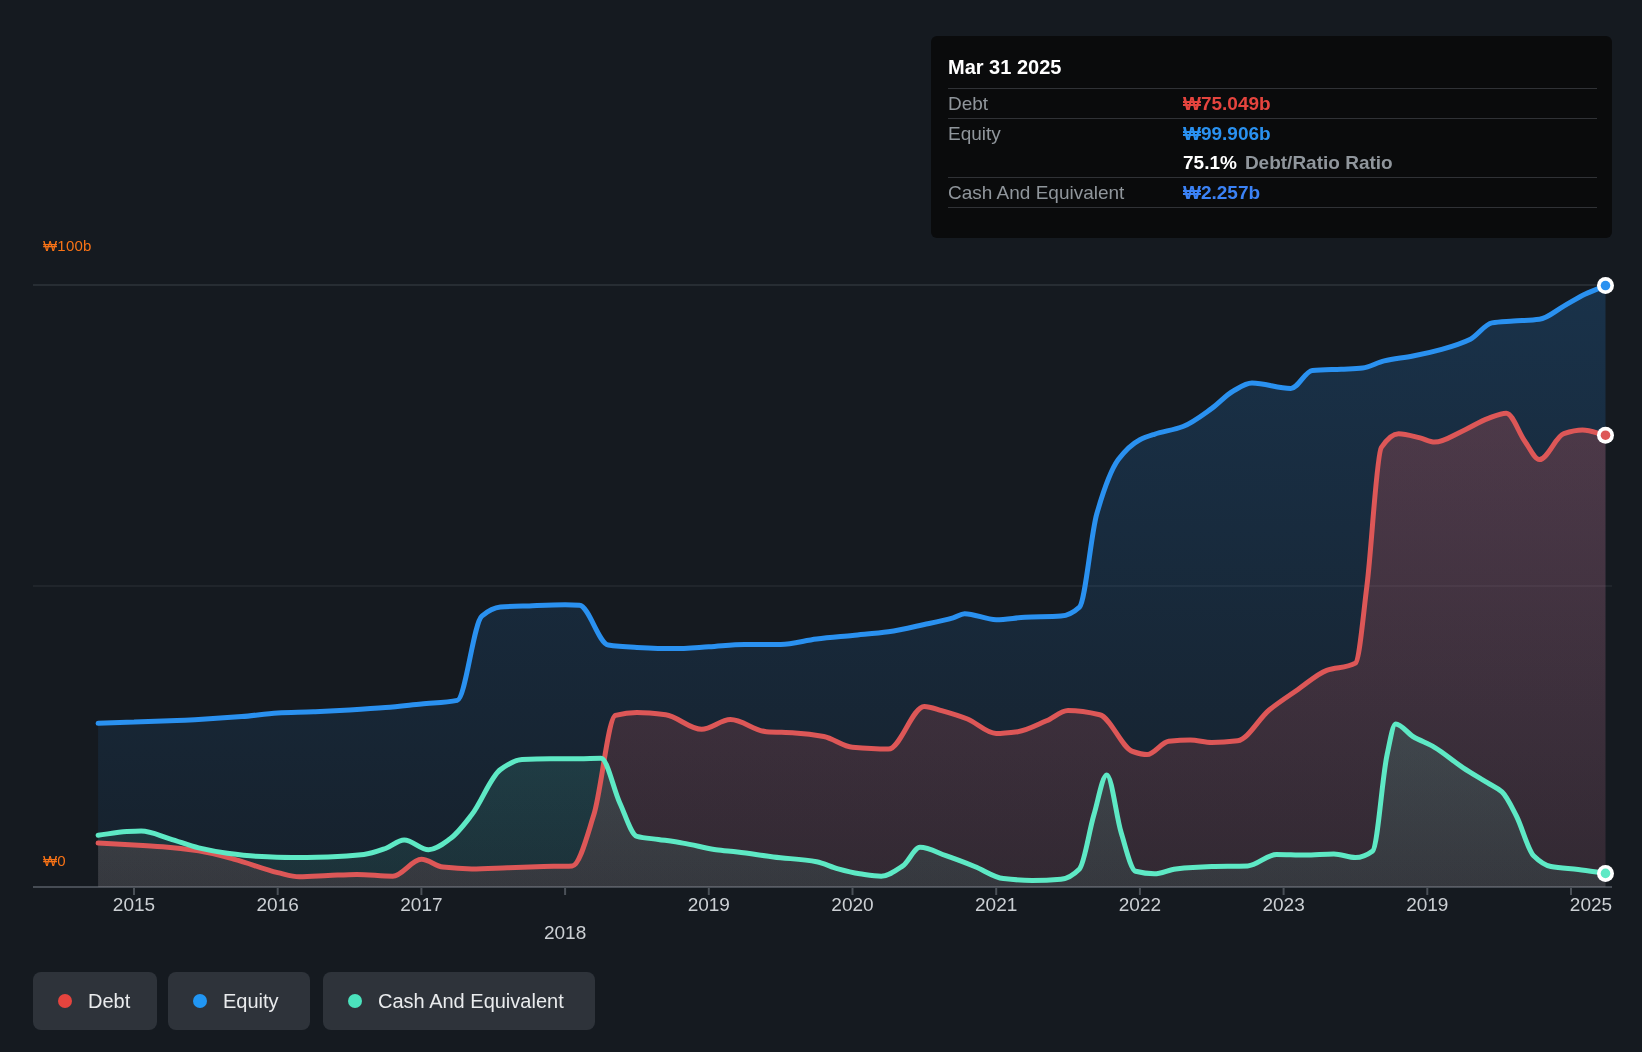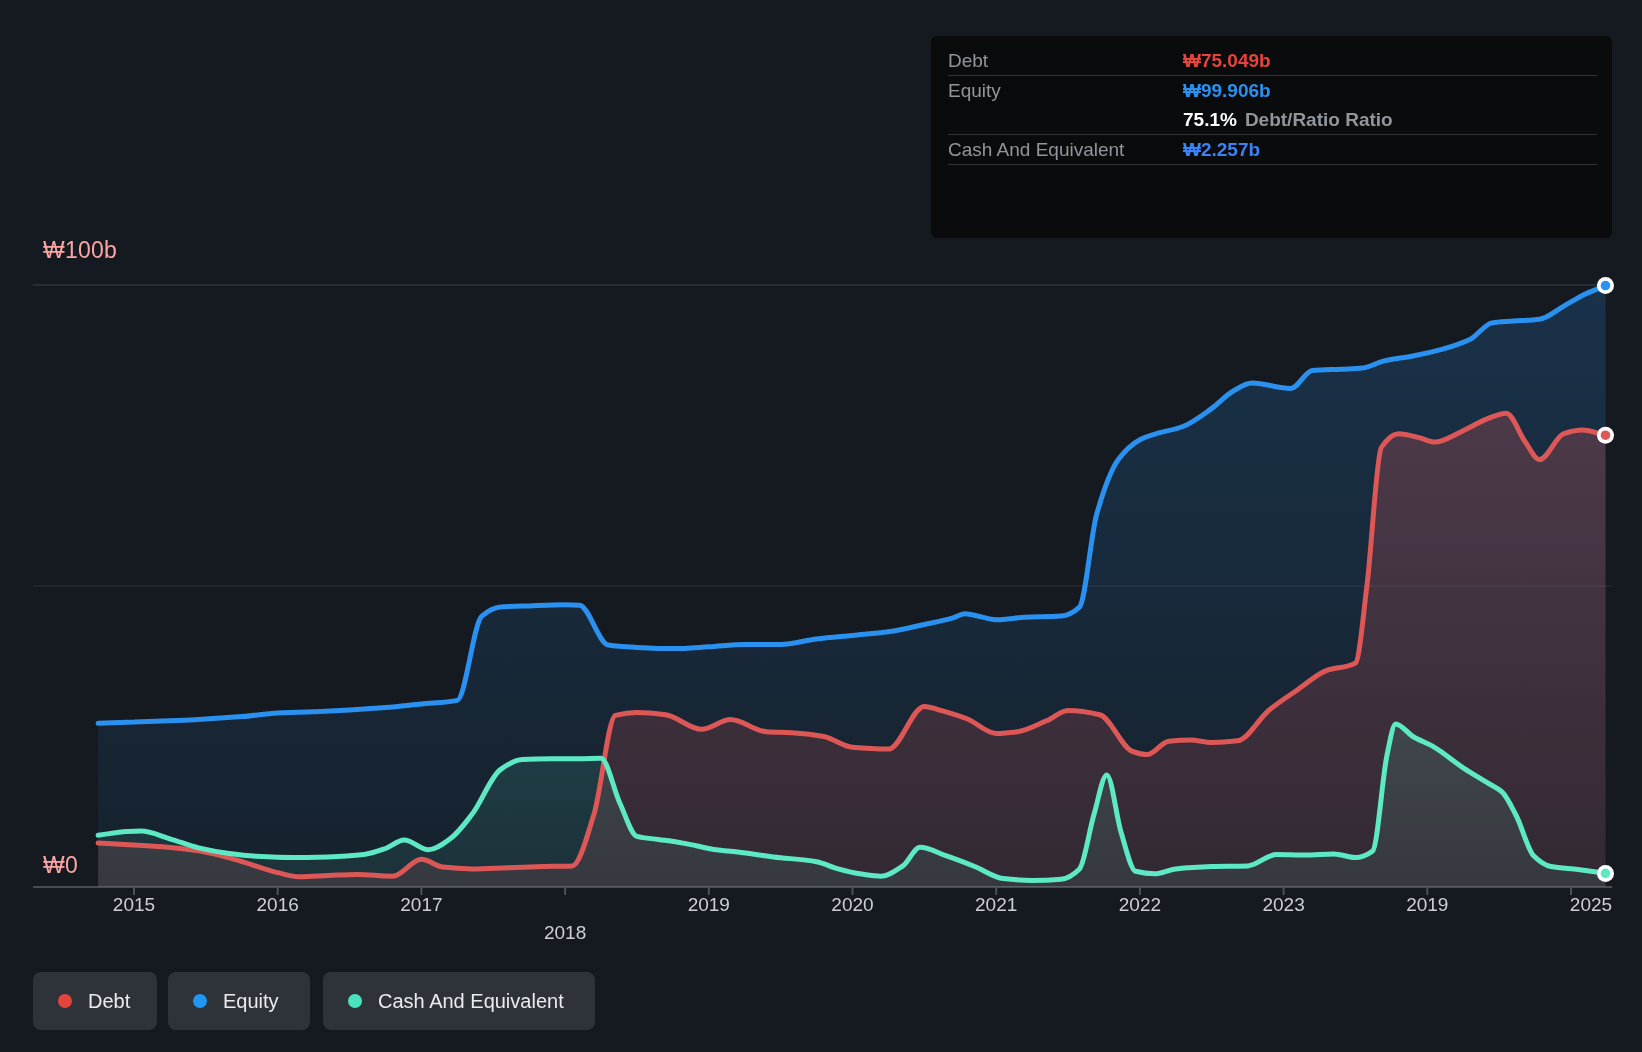--- a/index.html
+++ b/index.html
@@ -2,21 +2,21 @@
 <html><head>
 <meta charset="utf-8">
 <style>
   html,body{margin:0;padding:0}
   body{
     width:1642px;height:1052px;position:relative;overflow:hidden;
     background:#151a20;
     font-family:"Liberation Sans","DejaVu Sans",sans-serif;
   }
   #chart{position:absolute;left:0;top:0}
-  .ylabel{position:absolute;left:43px;color:#fca5a5;font-size:23px;letter-spacing:.2px}
+  .ylabel{position:absolute;left:43px;color:#f97316;font-size:15px;letter-spacing:.2px}
   #ylabel-top{top:237px}
   #ylabel-bottom{top:852px}
   #xlabels{position:absolute;top:894px;left:0;width:1390px;height:26px}
   #xlabels span{position:absolute;transform:translateX(-50%);color:#ccd0d4;font-size:19px;top:0}
   
   .tooltip{
     position:absolute;left:931px;top:36px;width:681px;height:202px;
     background:#0a0b0c;border-radius:6px;box-sizing:border-box;
     padding:10px 15px 0 17px;
   }
@@ -95,20 +95,21 @@
     <span style="left: 708.8px;">2019</span>
     <span style="left: 852.5px;">2020</span>
     <span style="left: 996.2px;">2021</span>
     <span style="left: 1139.9px;">2022</span>
     <span style="left: 1283.6px;">2023</span>
     <span style="left: 1427.3px;">2019</span>
     <span style="left: 1571px; margin-left: 20px;">2025</span>
   </div>
 
 <div class="tooltip">
+  <div class="tt-title">Mar 31 2025</div>
   <div class="tt-row">
     <span class="lab">Debt</span>
     <span class="val" id="tt-debt-val" style="color: rgb(229, 68, 62);">₩75.049b</span>
   </div>
   <div class="tt-row bt">
     <span class="lab">Equity</span>
     <span class="val" id="tt-equity-val" style="color: rgb(42, 145, 240);">₩99.906b</span>
   </div>
   <div class="tt-row">
     <span class="lab"></span>

